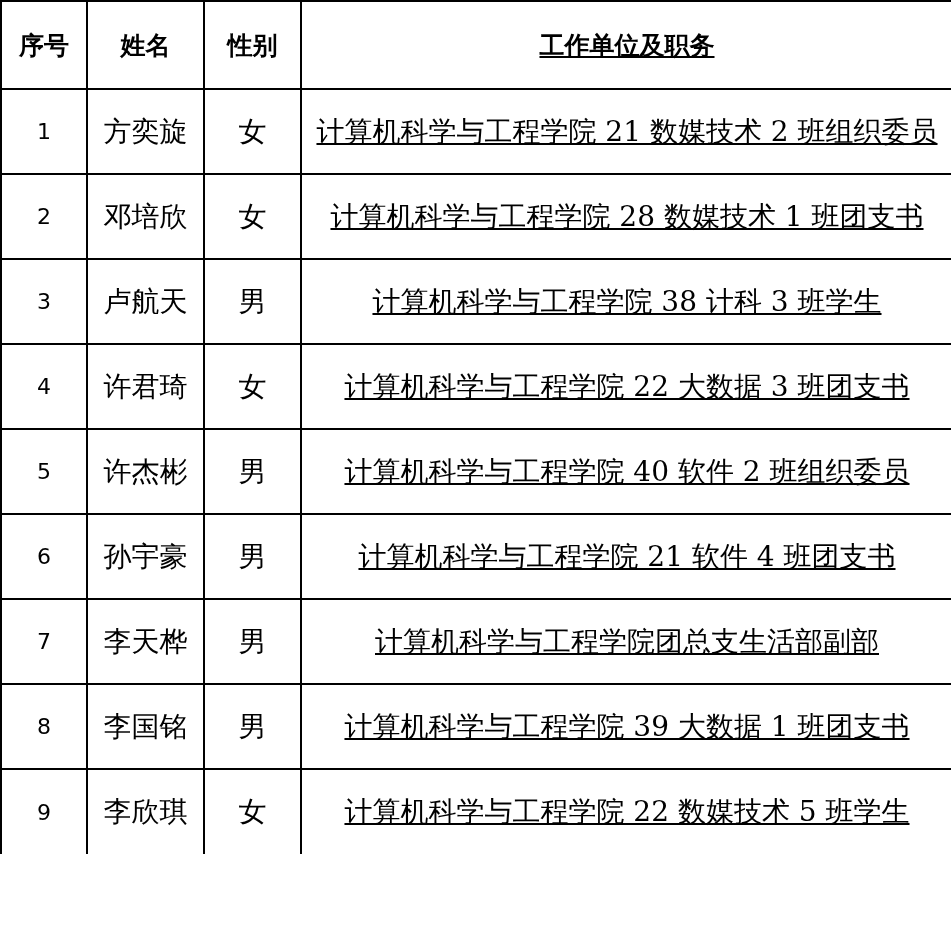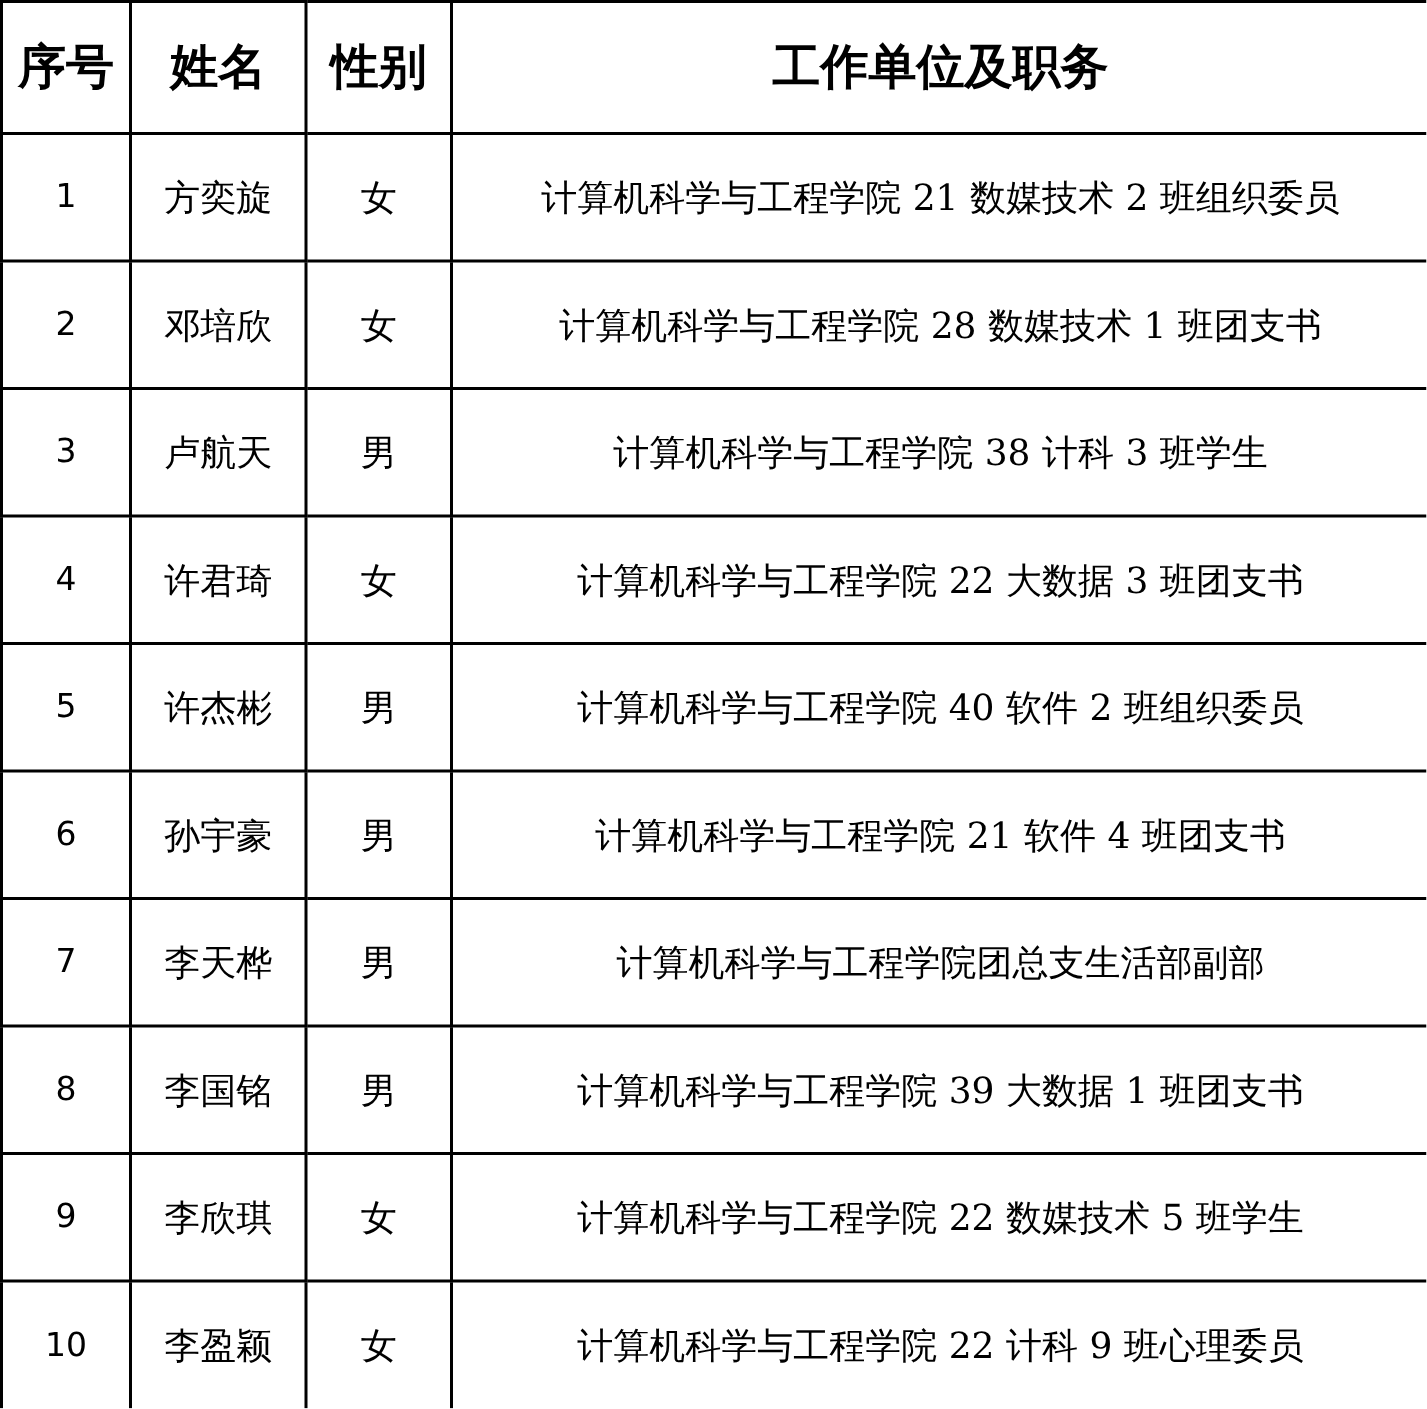--- a/index.html
+++ b/index.html
@@ -27,33 +27,33 @@
   }
   .roster th, .roster td {
     border: 2px solid var(--border);
     text-align: center;
     vertical-align: middle;
     padding: 0;
     overflow: hidden;
     white-space: nowrap;
   }
   
-  .roster th:last-child, .roster td:last-child { border-right: none; }
+  .roster th:last-child, .roster td:last-child { border-right: none; text-decoration: underline; }
   .roster tr:last-child td { border-bottom: none; }
 
   .roster thead th {
     height: 88px;
     font-family: "DejaVu Sans", "Liberation Sans", sans-serif;
     font-weight: bold;
-    font-size: 32px;
+    font-size: 25px;
   }
   .roster tbody td {
     height: 85px;
     font-family: "DejaVu Serif", "Liberation Serif", serif;
-    font-size: 24px;
+    font-size: 28px;
     font-weight: normal;
   }
   .roster tbody td.cell-index {
     font-family: "DejaVu Sans", "Liberation Sans", sans-serif;
     font-size: 22px;
   }
 </style>
 </head>
 <body>
 
@@ -121,21 +121,15 @@
         <td class="cell-name">李国铭</td>
         <td class="cell-gender">男</td>
         <td class="cell-position">计算机科学与工程学院 39 大数据 1 班团支书</td>
       </tr>
       <tr>
         <td class="cell-index">9</td>
         <td class="cell-name">李欣琪</td>
         <td class="cell-gender">女</td>
         <td class="cell-position">计算机科学与工程学院 22 数媒技术 5 班学生</td>
       </tr>
-      <tr>
-        <td class="cell-index">10</td>
-        <td class="cell-name">李盈颖</td>
-        <td class="cell-gender">女</td>
-        <td class="cell-position">计算机科学与工程学院 22 计科 9 班心理委员</td>
-      </tr>
     </tbody>
   </table>
 </div>
 
 </body></html>

